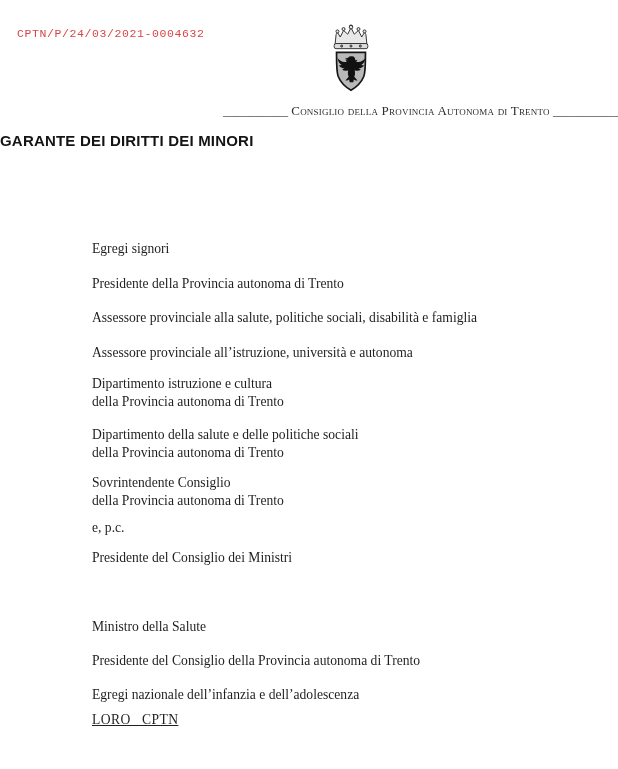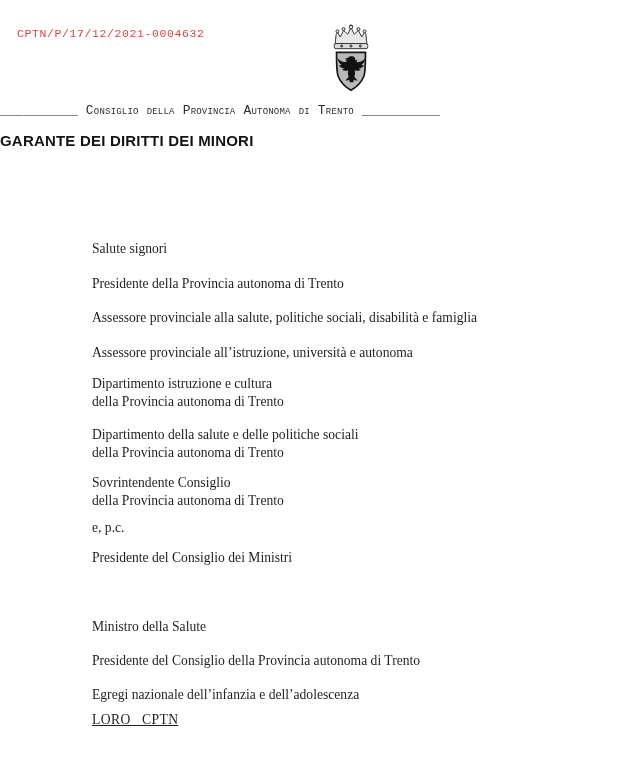--- a/index.html
+++ b/index.html
@@ -20,22 +20,22 @@
     font-size: 11.5px; letter-spacing: 0.6px;
     color: #d94545;
     white-space: pre;
   }
   .emblem {
     position: absolute; left: 323px; top: 23px;
     width: 56px; height: 70px;
   }
   .header-line {
     position: absolute; left: 0; top: 103px; width: 100%;
-    text-align: left;
-    font-family: Liberation Mono, monospace;
+    text-align: right;
+    font-family: Liberation Serif, serif;
     font-size: 13px; color: #383838;
     white-space: pre;
   }
   .header-line .institution {
     font-variant: small-caps;
     letter-spacing: 0.2px;
     color: #2e2e2e;
   }
   .doc-title {
     position: absolute; left: 0; top: 132px; width: 100%;
@@ -51,21 +51,21 @@
     color: #1f1f1f;
   }
   .para span { display: block; }
   .address { text-decoration: underline; white-space: pre; letter-spacing: 0.4px; }
 </style>
 </head>
 <body>
 
 <div class="page">
 
-  <div class="protocol">CPTN/P/17/12/2021-0004632</div>
+  <div class="protocol">CPTN/P/24/03/2021-0004632</div>
 
   <svg class="emblem" viewBox="0 0 60 74" aria-hidden="true">
 
     <g stroke="#2a2a2a" stroke-width="1" fill="#e8e8e8">
       <line x1="30" y1="0.8" x2="30" y2="6" stroke-width="0.9"></line>
       <line x1="28" y1="2.4" x2="32" y2="2.4" stroke-width="0.9"></line>
       <path d="M13,22 L14,12 L15.5,9.5 L18.5,14.5 L22,7.5 L26.5,11.5 L30,4.5 L33.5,11.5 L38,7.5 L41.5,14.5 L44.5,9.5 L46,12 L47,22 Z"></path>
       <circle cx="15.5" cy="8.5" r="1.6"></circle>
       <circle cx="22" cy="6" r="1.6"></circle>
       <circle cx="30" cy="4" r="1.9"></circle>
@@ -83,21 +83,21 @@
       <path d="M30,35 c-2.5,0 -4,2 -3.5,4.5 l-2.5,-0.5 1.5,2 c-4,1 -8,-1 -10,-4 c0.5,3.5 2,6 4.5,7.5 l-3,0.5 c1.5,2 3.5,3 6,3 l-2.5,1.5 c2,1.5 4.5,1.5 6.5,0.5 c-0.5,3 -0.5,5 0.5,7 l-3.5,4 c1.5,0.5 3,0 4,-1 l0.5,3 h4 l0.5,-3 c1,1 2.5,1.5 4,1 l-3.5,-4 c1,-2 1,-4 0.5,-7 c2,1 4.5,1 6.5,-0.5 l-2.5,-1.5 c2.5,0 4.5,-1 6,-3 l-3,-0.5 c2.5,-1.5 4,-4 4.5,-7.5 c-2,3 -6,5 -10,4 l1.5,-2 -2.5,0.5 c0.5,-2.5 -1,-4.5 -3.5,-4.5 z"></path>
       <path d="M27.5,36.5 l-4,1.2 3,1.6 z"></path>
     </g>
   </svg>
 
   <div class="header-line"><span>__________ </span><span class="institution">Consiglio della Provincia Autonoma di Trento</span><span> __________</span></div>
 
   <div class="doc-title">GARANTE DEI DIRITTI DEI MINORI</div>
 
   <div class="para" style="top:240px">
-    <span>Salute signori</span>
+    <span>Egregi signori</span>
   </div>
 
   <div class="para" style="top:275px">
     <span>Presidente della Provincia autonoma di Trento</span>
   </div>
 
   <div class="para" style="top:309px">
     <span>Assessore provinciale alla salute, politiche sociali, disabilità e famiglia</span>
   </div>
 

